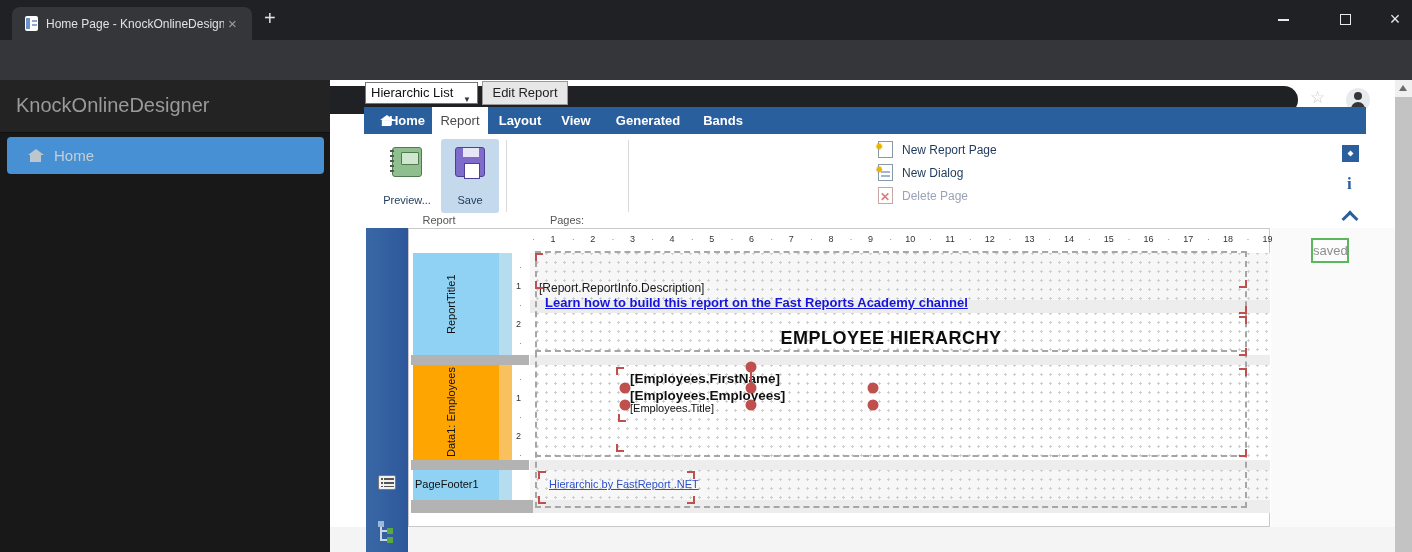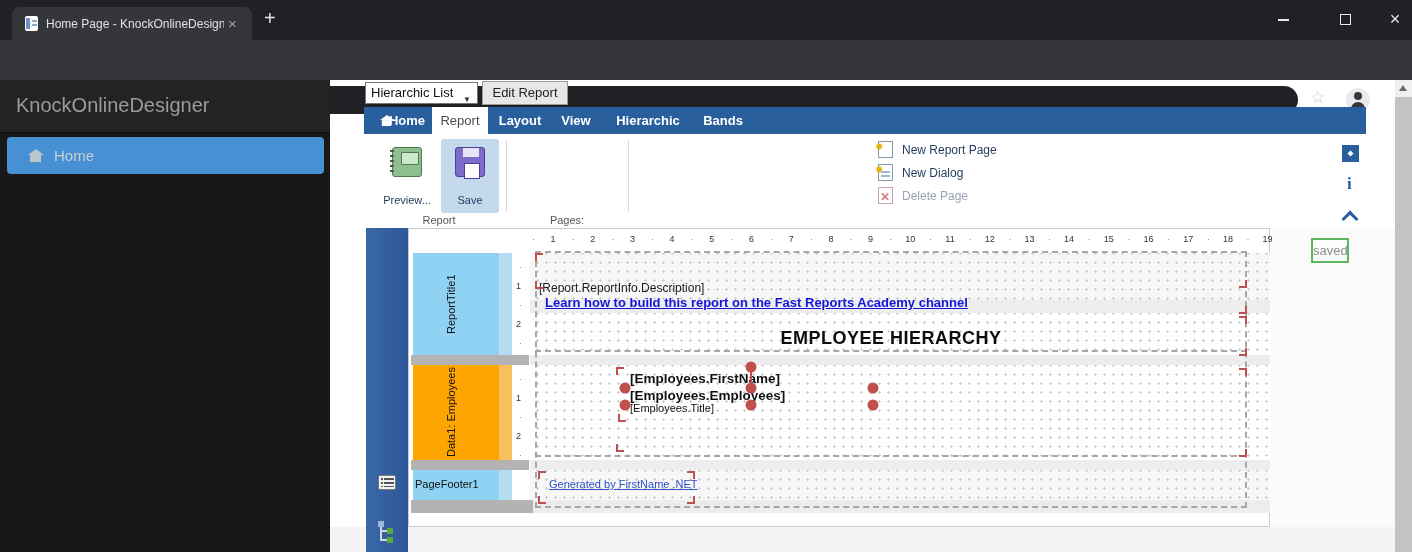--- a/index.html
+++ b/index.html
@@ -211,21 +211,21 @@
     <div class="rtab" id="rtab-home" style="left:4px; width:62px; padding-left:16px;">
       <div class="house">
           <div class="roof"></div>
           <div class="base"></div>
         </div>
       <span>Home</span>
     </div>
     <div class="rtab active" style="left:68px; width:56px;">Report</div>
     <div class="rtab" style="left:126px; width:60px;">Layout</div>
     <div class="rtab" style="left:188px; width:48px;">View</div>
-    <div class="rtab" style="left:238px; width:92px;">Hierarchic</div>
+    <div class="rtab" style="left:238px; width:92px;">Generated</div>
     <div class="rtab" style="left:332px; width:54px;">Bands</div>
   </div>
 
   <div id="toolbar" class="abs">
     <div class="bigbtn sel" style="left:77px;">
       <div class="ic-save"></div>
       <div class="lbl">Save</div>
     </div>
     <div class="bigbtn" style="left:14px;">
       <div class="ic-preview"></div>
@@ -365,21 +365,21 @@
   <div id="margin-rect" class="abs"></div>
   <div class="dashed-h" style="top:350px;"></div>
   <div class="dashed-h" style="top:455px;"></div>
 
   <div id="academy-link" class="abs">Learn how to build this report on the Fast Reports Academy channel</div>
   <div id="desc-field" class="abs">[Report.ReportInfo.Description]</div>
   <div id="emp-title" class="abs">EMPLOYEE HIERARCHY</div>
   <div class="datafield" style="top:371px;">[Employees.FirstName]</div>
   <div class="datafield" style="top:388px;">[Employees.Employees]</div>
   <div class="datafield" id="fld-title" style="top:402px;">[Employees.Title]</div>
-  <div id="footer-link" class="abs">Generated by FirstName .NET</div>
+  <div id="footer-link" class="abs">Hierarchic by FastReport .NET</div>
 
   <div id="handle-stem" class="abs"></div>
   <div id="overlay"></div>
 
   <div id="saved-badge" class="abs">saved</div>
 
   <div id="scrollbar" class="abs">
     <div id="sb-up"></div>
     <div id="sb-thumb"></div>
   </div>

